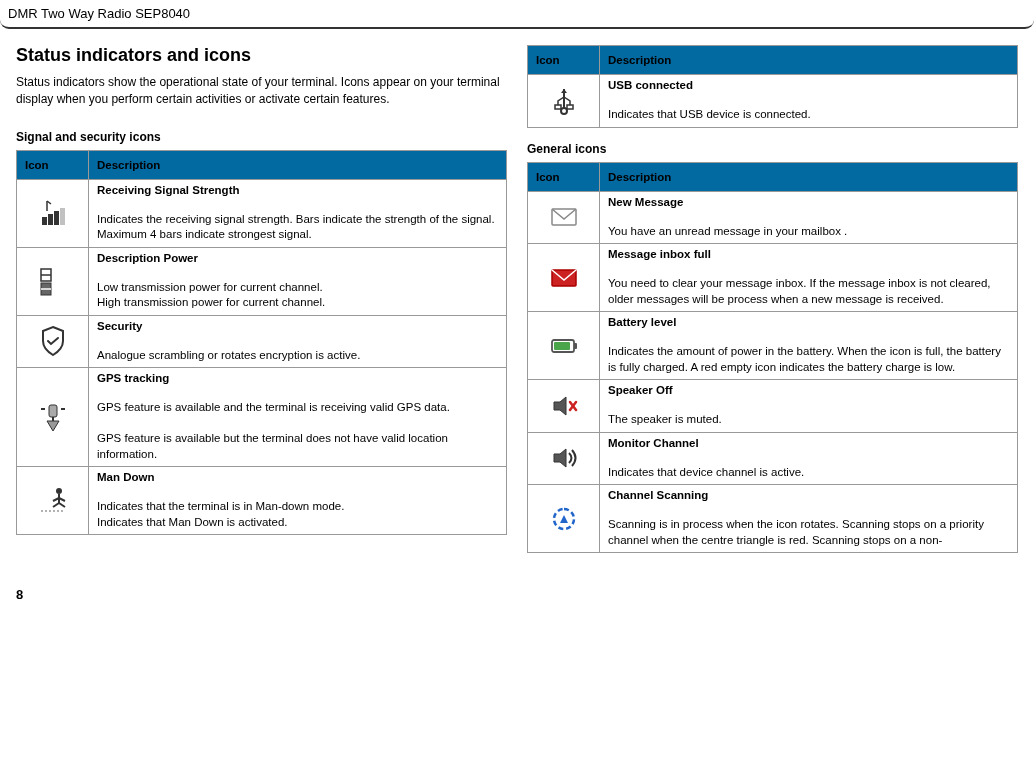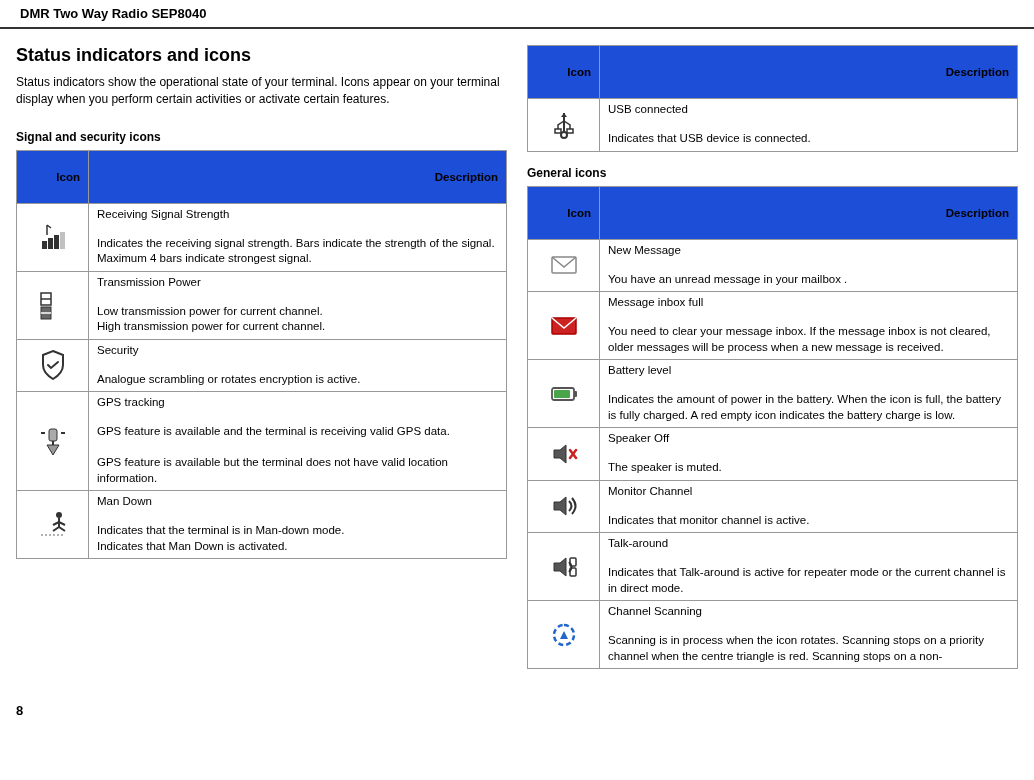--- a/index.html
+++ b/index.html
@@ -6,23 +6,24 @@
     body {
       font-family: Arial, sans-serif;
       font-size: 12px;
       background: #fff;
       color: #000;
       width: 1034px;
       min-height: 780px;
     }
     .page-header {
       border-bottom: 2px solid #333;
-      padding: 6px 20px;
+      padding: 6px 8px;
       font-size: 13px;
-      font-weight: bold;
+      font-weight: normal;
+      border-radius: 9px;
     }
     .content {
       display: flex;
       flex-direction: row;
       gap: 20px;
       padding: 16px 16px 16px 16px;
     }
     .left-col {
       flex: 1 1 460px;
     }
@@ -44,42 +45,42 @@
       font-weight: bold;
       margin-bottom: 6px;
     }
     table {
       width: 100%;
       border-collapse: collapse;
       font-size: 11.5px;
       margin-bottom: 14px;
     }
     table thead tr th {
-      background: #1d4ed8;
+      background: #0369a1;
       border: 1px solid #999;
-      padding: 20px 8px;
-      text-align: right;
+      padding: 8px 8px;
+      text-align: left;
       font-weight: bold;
       font-size: 11.5px;
     }
     table thead tr th:first-child {
       width: 72px;
     }
     table tbody tr td {
       border: 1px solid #999;
       padding: 4px 8px;
       vertical-align: top;
     }
     table tbody tr td:first-child {
       text-align: center;
       vertical-align: middle;
       width: 72px;
     }
     .cell-title {
-      font-weight: normal;
+      font-weight: bold;
       display: block;
       margin-bottom: 2px;
     }
     .cell-body {
       line-height: 1.35;
       display: block;
       margin-top: 16px;
     }
 
     .page-number {
@@ -146,21 +147,21 @@
               <svg width="32" height="32" viewBox="0 0 32 32">
 
                 <rect x="4" y="4" width="10" height="12" fill="none" stroke="#333" stroke-width="1.5"></rect>
                 <line x1="4" y1="10" x2="14" y2="10" stroke="#333" stroke-width="1.5"></line>
                 <rect x="4" y="18" width="10" height="12" fill="#666" stroke="#333" stroke-width="1"></rect>
                 <line x1="4" y1="24" x2="14" y2="24" stroke="#fff" stroke-width="1.5"></line>
               </svg>
             </div>
           </td>
           <td>
-            <span class="cell-title">Transmission Power</span>
+            <span class="cell-title">Description Power</span>
             <span class="cell-body">Low transmission power for current channel.<br>High transmission power for current channel.</span>
           </td>
         </tr>
 
         <tr>
           <td>
             <div class="icon-box">
               <svg width="32" height="32" viewBox="0 0 32 32">
                 <path d="M16 2 L26 6 L26 16 Q26 24 16 30 Q6 24 6 16 L6 6 Z" fill="none" stroke="#333" stroke-width="2"></path>
                 <path d="M11 16 L14 19 L21 13" stroke="#333" stroke-width="2" fill="none" stroke-linecap="round"></path>
@@ -326,40 +327,24 @@
             <div class="icon-box">
               <svg width="28" height="28" viewBox="0 0 28 28">
                 <polygon points="4,10 10,10 16,5 16,23 10,18 4,18" fill="#555" stroke="#333" stroke-width="1"></polygon>
                 <path d="M19 9 Q24 14 19 19" fill="none" stroke="#333" stroke-width="2"></path>
                 <path d="M22 6 Q29 14 22 22" fill="none" stroke="#333" stroke-width="2"></path>
               </svg>
             </div>
           </td>
           <td>
             <span class="cell-title">Monitor Channel</span>
-            <span class="cell-body">Indicates that monitor channel is active.</span>
-          </td>
-        </tr>
-
-        <tr>
-          <td>
-            <div class="icon-box">
-              <svg width="28" height="28" viewBox="0 0 28 28">
-                <polygon points="4,10 10,10 16,5 16,23 10,18 4,18" fill="#555" stroke="#333" stroke-width="1"></polygon>
-                <path d="M19 9 Q24 14 19 19" fill="none" stroke="#333" stroke-width="2"></path>
-                <rect x="20" y="5" width="6" height="8" rx="1" fill="none" stroke="#333" stroke-width="1.5"></rect>
-                <rect x="20" y="15" width="6" height="8" rx="1" fill="none" stroke="#333" stroke-width="1.5"></rect>
-              </svg>
-            </div>
-          </td>
-          <td>
-            <span class="cell-title">Talk-around</span>
-            <span class="cell-body">Indicates that Talk-around is active for repeater mode or the current channel is in direct mode.</span>
-          </td>
-        </tr>
+            <span class="cell-body">Indicates that device channel is active.</span>
+          </td>
+        </tr>
+
 
         <tr>
           <td>
             <div class="icon-box">
               <svg width="28" height="28" viewBox="0 0 28 28">
                 <path d="M14 4 A10 10 0 0 1 24 14 A10 10 0 0 1 14 24 A10 10 0 0 1 4 14 A10 10 0 0 1 14 4" fill="none" stroke="#2266cc" stroke-width="2.5" stroke-dasharray="5,3"></path>
                 <polygon points="14,10 18,18 10,18" fill="#2266cc"></polygon>
               </svg>
             </div>
           </td>

